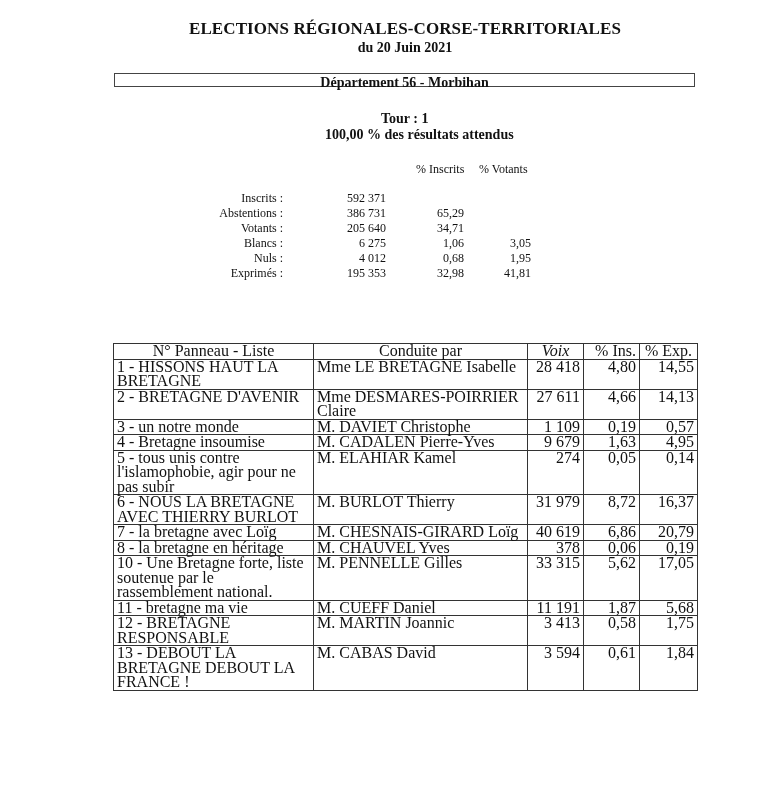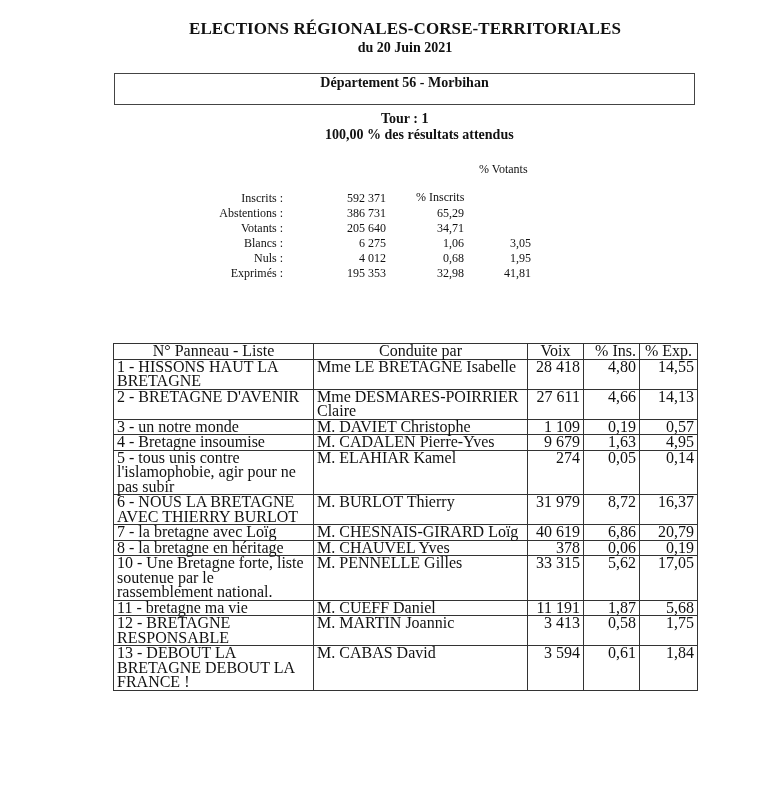--- a/index.html
+++ b/index.html
@@ -2,54 +2,54 @@
 <html><head>
 <meta charset="utf-8">
 <style>
   html, body { margin: 0; padding: 0; background: #ffffff; }
   body { width: 768px; height: 785px; position: relative; overflow: hidden;
          font-family: "Liberation Serif", "DejaVu Serif", serif; color: #111; }
   .title { position: absolute; left: 0; width: 810px; top: 19px; text-align: center;
            font-weight: bold; font-size: 17px; letter-spacing: 0.1px; }
   .subtitle { position: absolute; left: 0; width: 810px; top: 40px; text-align: center;
               font-weight: bold; font-size: 14px; }
-  .dept-box { position: absolute; left: 114px; top: 73px; width: 581px; height: 32px;
+  .dept-box { position: absolute; left: 114px; top: 73px; width: 581px; height: 14px;
               border: 1.5px solid #444; box-sizing: border-box; text-align: center;
               font-weight: bold; font-size: 14px; line-height: 17px; }
   .tour { position: absolute; left: 381px; top: 111px; font-weight: bold; font-size: 14px; }
   .attendus { position: absolute; left: 325px; top: 127px; font-weight: bold; font-size: 14px; }
   .stat-hdr { position: absolute; top: 162px; font-size: 12px; }
   .stat-row { position: absolute; left: 0; height: 15px; font-size: 12px; }
   .stat-label { position: absolute; width: 283px; text-align: right; }
   .stat-val { position: absolute; width: 386px; text-align: right; }
   .stat-pi { position: absolute; width: 464px; text-align: right; }
   .stat-pv { position: absolute; width: 531px; text-align: right; }
 
   table.results { position: absolute; left: 113px; top: 343px; border-collapse: collapse;
                   font-size: 16px; line-height: 14.5px; }
   table.results td, table.results th { border: 1px solid #333; padding: 0 3px;
                   vertical-align: top; font-weight: normal; }
   table.results th { text-align: center; height: 14px; }
   .c1 { width: 193px; }
   .c2 { width: 207px; }
-  .c3 { width: 49px; text-align: right; }
+  .c3 { width: 49px; text-align: right; font-style: italic; }
   .c4 { width: 49px; text-align: right; }
   .c5 { width: 51px; text-align: right; }
   td.num { text-align: right; }
 </style>
 </head>
 <body>
 
 <div class="title">ELECTIONS RÉGIONALES-CORSE-TERRITORIALES</div>
 <div class="subtitle">du 20 Juin 2021</div>
 <div class="dept-box">Département 56 - Morbihan</div>
 <div class="tour">Tour : 1</div>
 <div class="attendus">100,00 % des résultats attendus</div>
 
-<div class="stat-hdr" style="left:416px;margin-top:28px;">% Inscrits</div>
+<div class="stat-hdr" style="left:416px;">% Inscrits</div>
 <div class="stat-hdr" style="left:479px;">% Votants</div>
 
 <div>
   <div class="stat-row" style="top:191px;">
     <span class="stat-label">Inscrits :</span>
     <span class="stat-val">592 371</span>
     <span class="stat-pi"></span>
     <span class="stat-pv"></span>
   </div>
   <div class="stat-row" style="top:206px;">

